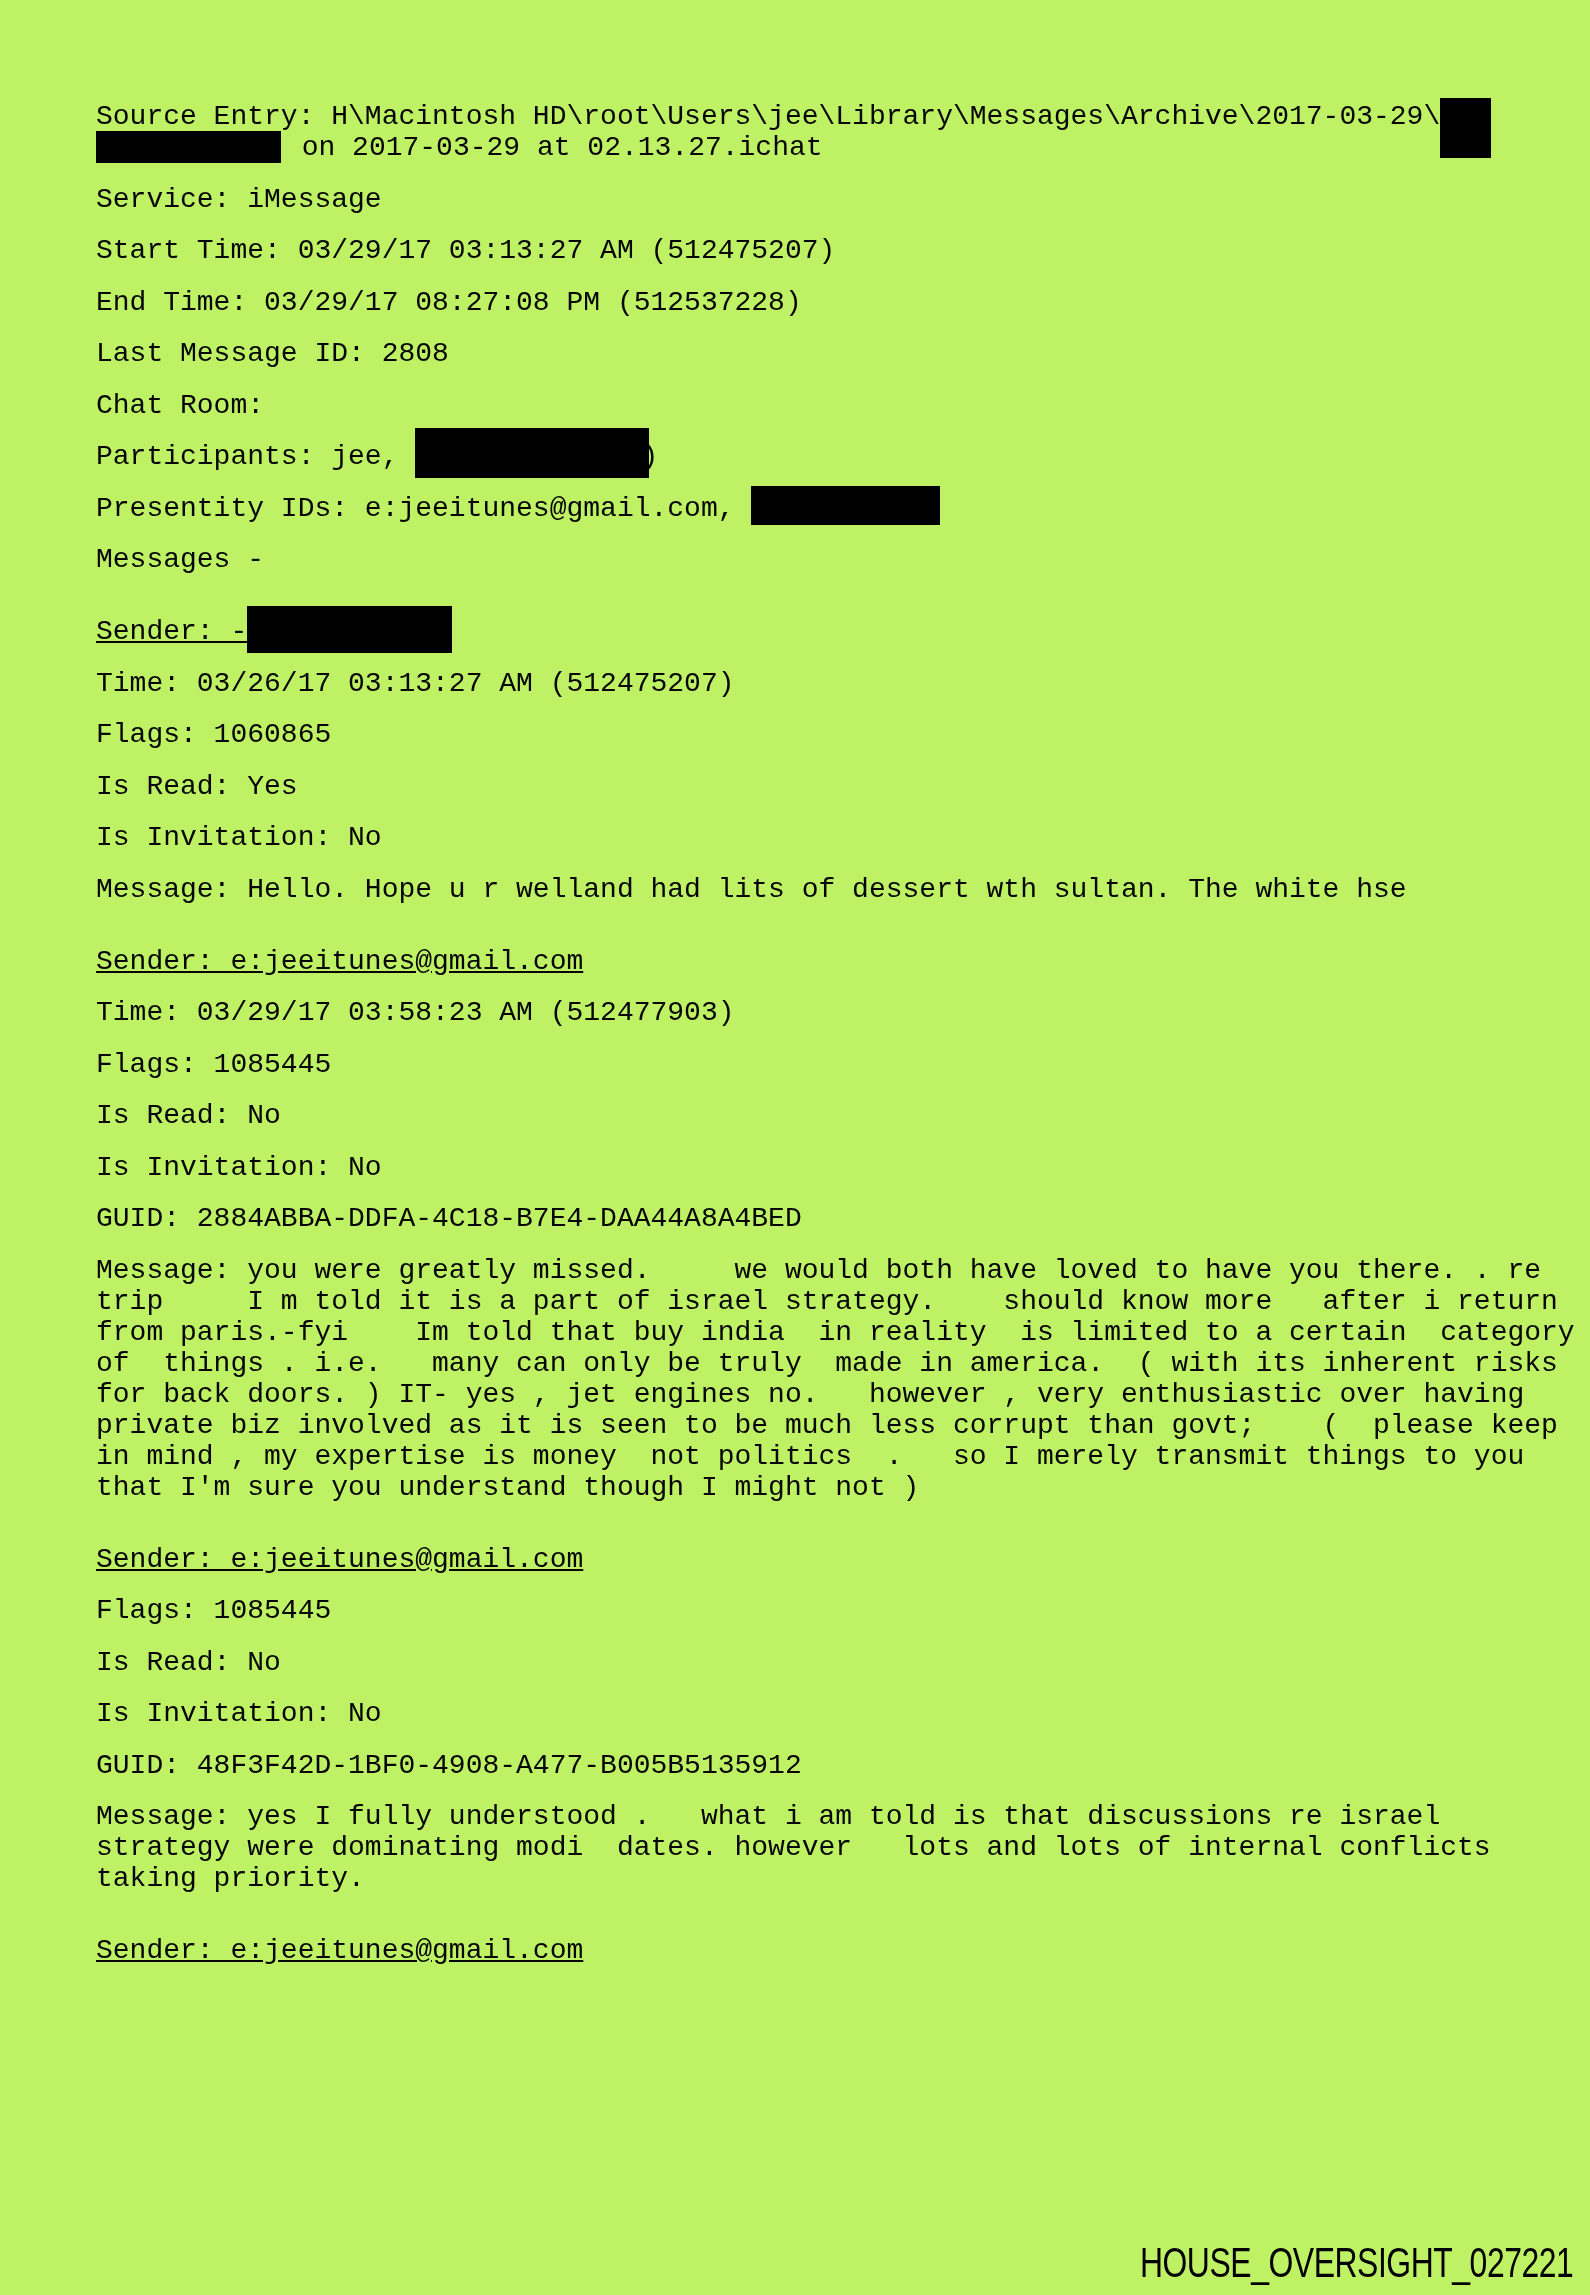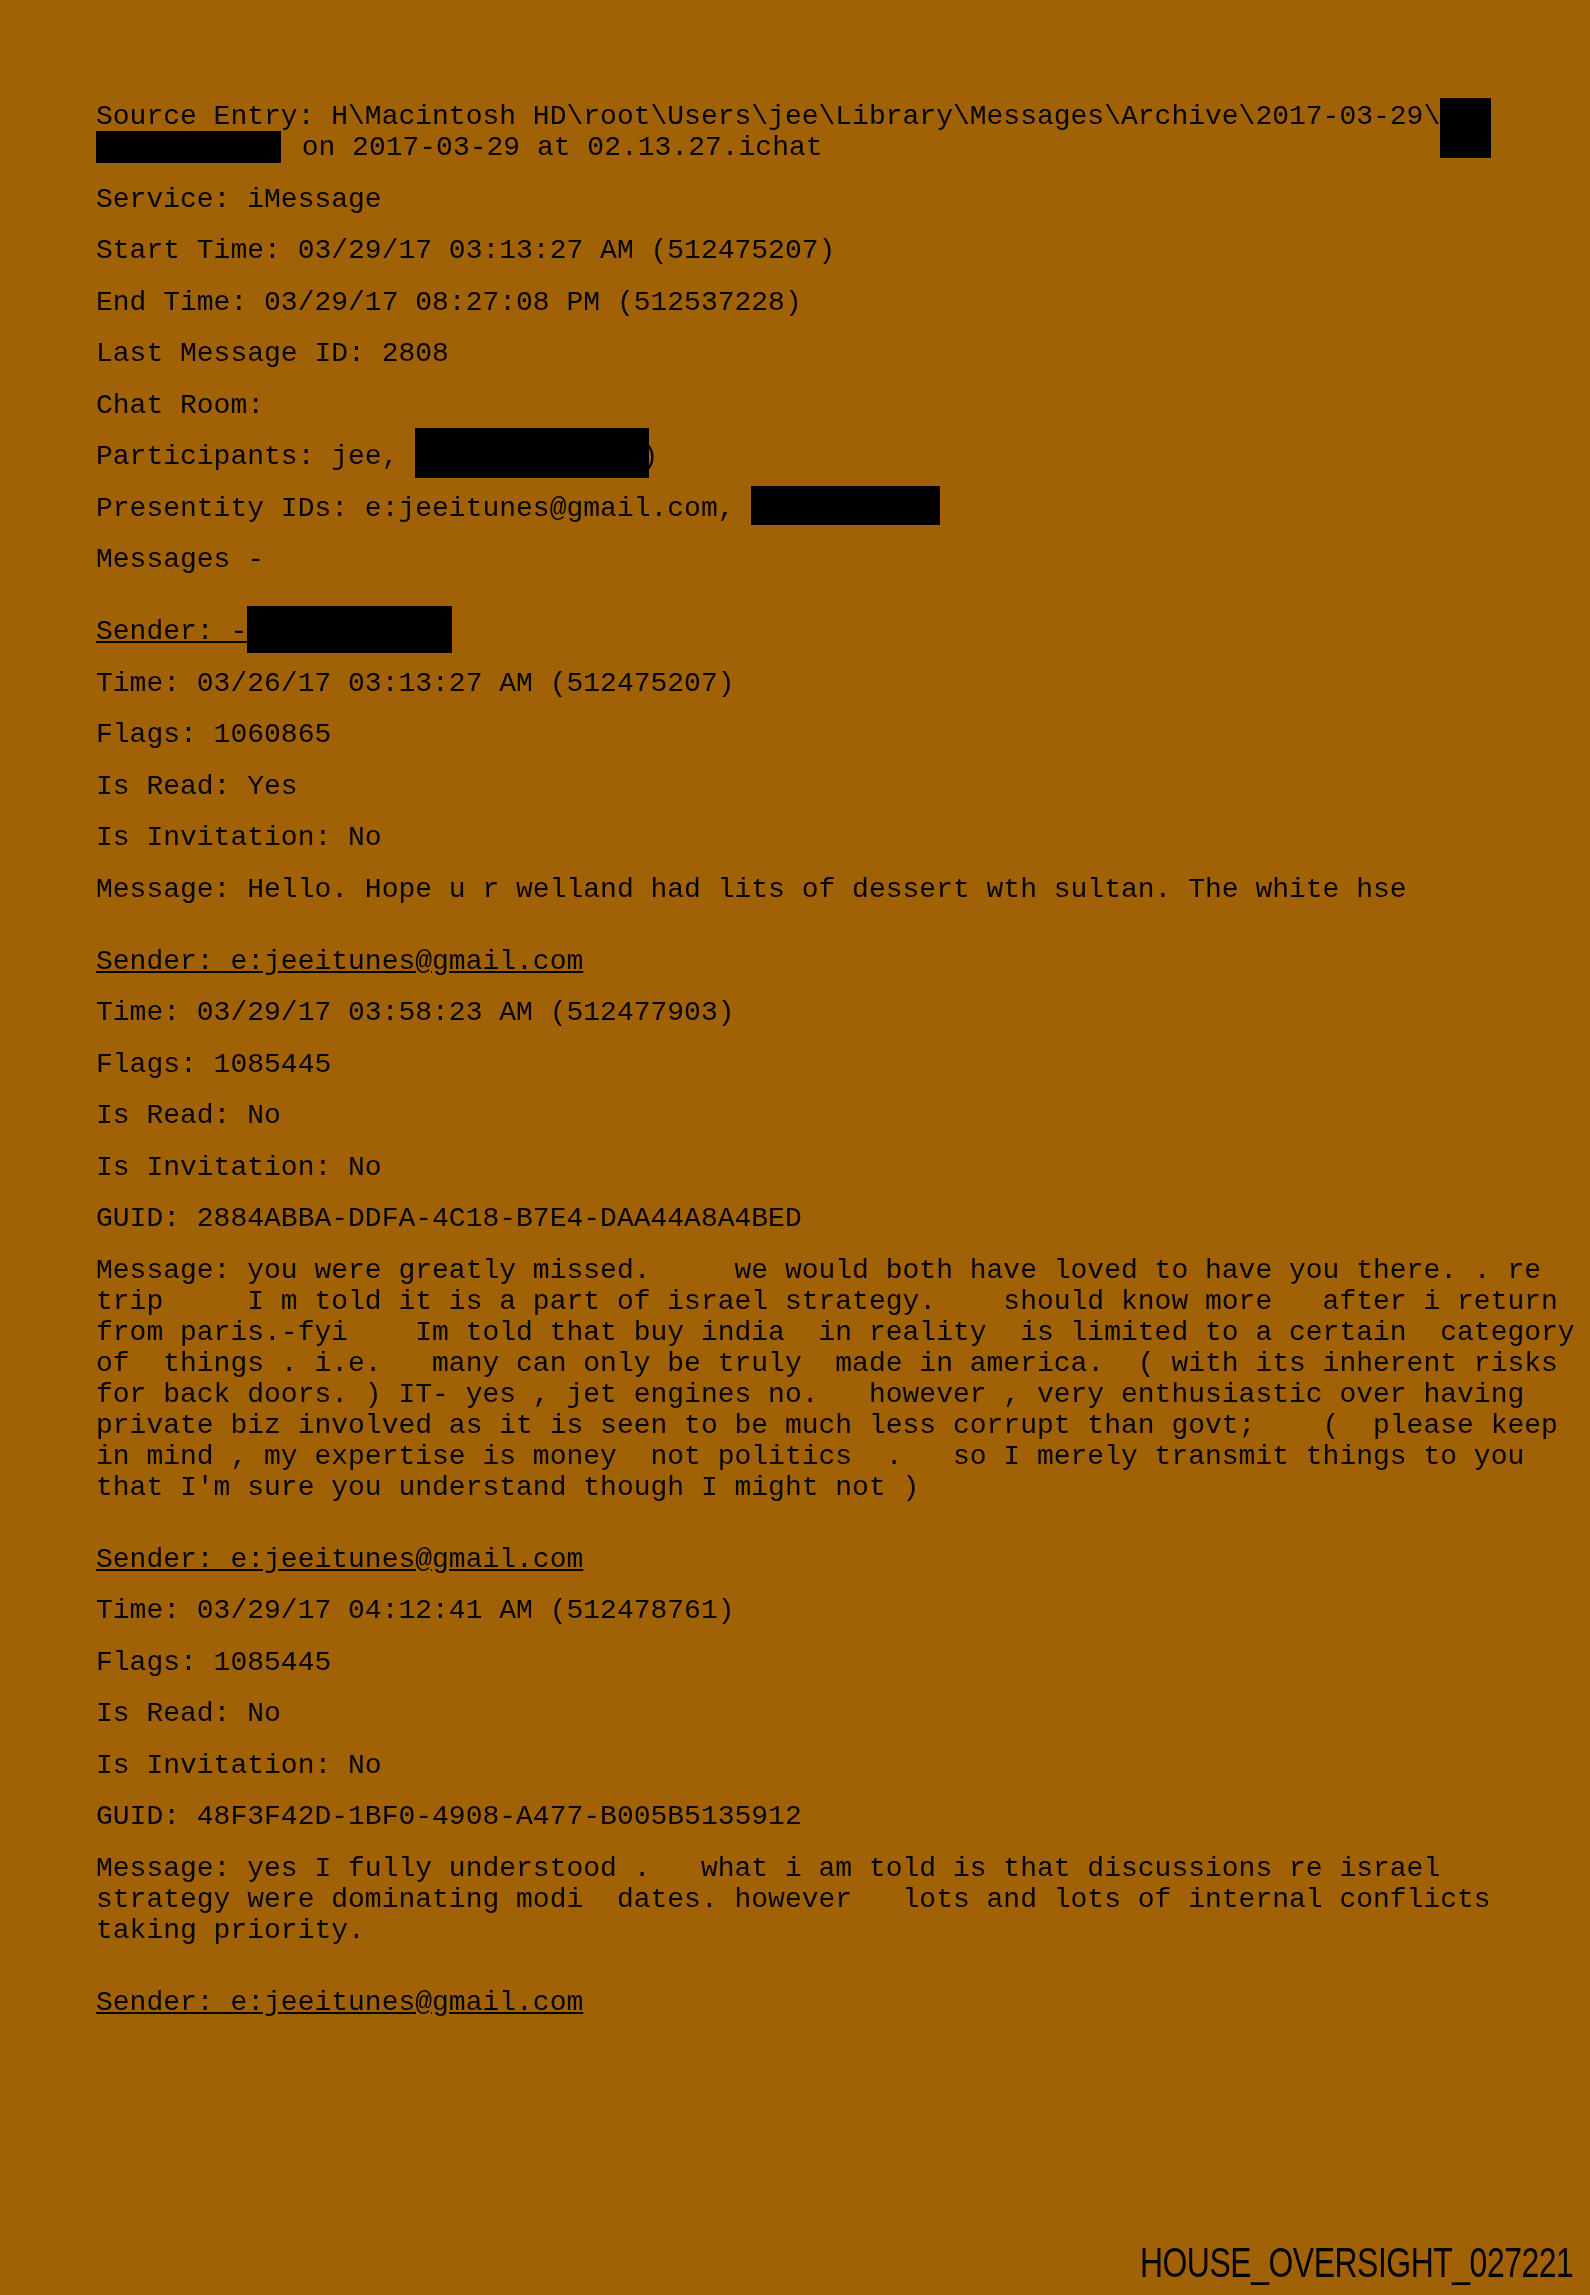--- a/index.html
+++ b/index.html
@@ -1,19 +1,19 @@
 <!DOCTYPE html>
 <html style="font-size:10.3px"><head>
 <meta charset="utf-8">
 <style>
   html,body{margin:0;padding:0;background:#e8e8e8;}
   .page{
     position:relative;
     width:1591px;height:2295px;
-    background:#a16207;
+    background:#bef264;
     overflow:hidden;
     font-family:"Liberation Mono","DejaVu Sans Mono",monospace;
     font-size:28px;
     color:#050505;
   }
   .content{position:absolute;left:96px;top:101px;width:1470px;}
   .line{white-space:pre;line-height:31px;min-height:31px;}
   .para{margin-top:20.5px;}
   .sender-gap{margin-top:41px;text-decoration:underline;}
 
@@ -73,21 +73,20 @@
       <div class="line">from paris.-fyi    Im told that buy india  in reality  is limited to a certain  category</div>
       <div class="line">of  things . i.e.   many can only be truly  made in america.  ( with its inherent risks</div>
       <div class="line">for back doors. ) IT- yes , jet engines no.   however , very enthusiastic over having</div>
       <div class="line">private biz involved as it is seen to be much less corrupt than govt;    (  please keep</div>
       <div class="line">in mind , my expertise is money  not politics  .   so I merely transmit things to you</div>
       <div class="line">that I'm sure you understand though I might not )</div>
     </section>
 
     <section>
       <div class="line sender-gap">Sender: e:jeeitunes@gmail.com</div>
-      <div class="line para">Time: 03/29/17 04:12:41 AM (512478761)</div>
       <div class="line para">Flags: 1085445</div>
       <div class="line para">Is Read: No</div>
       <div class="line para">Is Invitation: No</div>
       <div class="line para">GUID: 48F3F42D-1BF0-4908-A477-B005B5135912</div>
       <div class="line para">Message: yes I fully understood .   what i am told is that discussions re israel</div>
       <div class="line">strategy were dominating modi  dates. however   lots and lots of internal conflicts</div>
       <div class="line">taking priority.</div>
     </section>
 
     <section>

